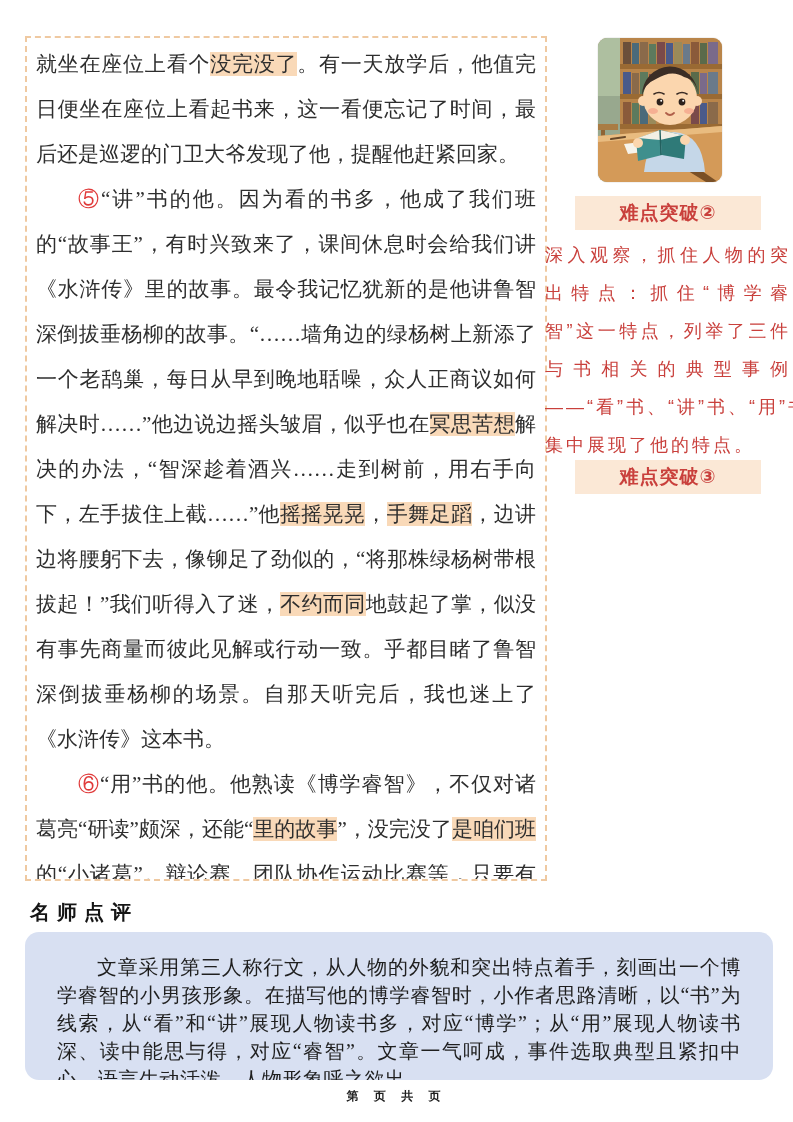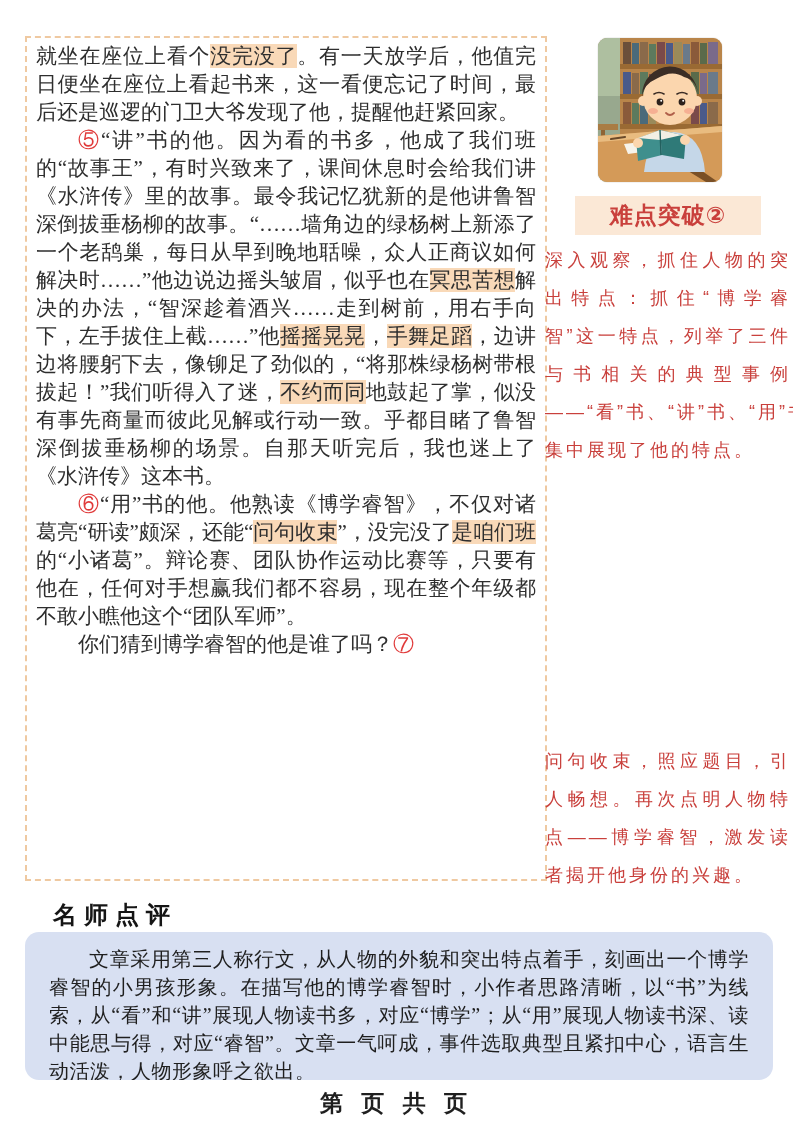--- a/index.html
+++ b/index.html
@@ -4,64 +4,64 @@
 <style>
   html,body{margin:0;padding:0;background:#ffffff;}
   .page{position:relative;width:793px;height:1122px;background:#ffffff;overflow:hidden;
         font-family:"Liberation Sans","DejaVu Sans",sans-serif;}
 
   
   .essay-box{position:absolute;left:25px;top:36px;width:522px;height:845px;
              border:2px dashed #efc9a1;box-sizing:border-box;
              padding:4px 9px 0 9px;overflow:hidden;background:#ffffff;}
   .essay-body{font-family:"Liberation Serif","DejaVu Serif",serif;
-              font-size:21px;line-height:28px;color:#2e2e2e;
+              font-size:21px;line-height:45px;color:#2e2e2e;
               text-align:justify;}
   .essay-p{margin:0;}
   .essay-p.indent{text-indent:2em;}
   .hl{background:#f9d9b8;}
   .pnum{color:#e03a3a;}
 
   
   .illustration{position:absolute;left:598px;top:38px;width:124px;height:144px;
                 border-radius:9px;overflow:hidden;box-shadow:0 0 0 1px rgba(0,0,0,0.05);}
   .side-sec{position:absolute;left:545px;width:246px;}
   .sec-2{top:196px;}
   .sec-3{top:460px;}
   .sec-4{top:742px;}
   .band{width:186px;margin:0 auto 6px auto;background:#fbe8d6;color:#c9403c;
-        font-weight:bold;font-size:23px;text-align:center;padding:4px 0;
+        font-weight:bold;font-size:19px;text-align:center;padding:4px 0;
         letter-spacing:1px;}
   .note{margin:0;color:#c9403c;font-size:18px;line-height:38px;
         letter-spacing:3px;text-align:justify;}
 
   
-  .review-title{position:absolute;left:30px;top:899px;font-size:24px;font-weight:bold;
-                color:#151515;letter-spacing:7px;margin-left:23px;}
+  .review-title{position:absolute;left:30px;top:899px;font-size:20px;font-weight:bold;
+                color:#151515;letter-spacing:7px;}
   .review-box{position:absolute;left:25px;top:932px;width:748px;height:148px;
               box-sizing:border-box;background:#d8e0f2;border-radius:14px;
               padding:5px 16px;overflow:hidden;}
-  .review-box p{margin:8px;font-size:20px;line-height:28px;color:#1f1f1f;
+  .review-box p{margin:16px;font-size:20px;line-height:28px;color:#1f1f1f;
                 text-indent:2em;text-align:justify;letter-spacing:0.5px;
                 font-family:"Liberation Serif","DejaVu Serif",serif;}
 
   
   .footer{position:absolute;left:0;top:1088px;width:100%;text-align:center;
-          font-size:23px;font-weight:bold;color:#1f1f1f;letter-spacing:6px;}
+          font-size:12px;font-weight:bold;color:#1f1f1f;letter-spacing:6px;}
 </style>
 </head>
 <body>
 
 <div class="page">
 
   <div class="essay-box">
     <div class="essay-body" id="essay-body">
         <p class="essay-p"><span>就坐在座位上看个</span><span class="hl">没完没了</span><span>。有一天放学后，他值完日便坐在座位上看起书来，这一看便忘记了时间，最后还是巡逻的门卫大爷发现了他，提醒他赶紧回家。</span></p>
         <p class="essay-p indent"><span class="pnum">⑤</span><span>“讲”书的他。因为看的书多，他成了我们班的“故事王”，有时兴致来了，课间休息时会给我们讲《水浒传》里的故事。最令我记忆犹新的是他讲鲁智深倒拔垂杨柳的故事。“……墙角边的绿杨树上新添了一个老鸹巢，每日从早到晚地聒噪，众人正商议如何解决时……”他边说边摇头皱眉，似乎也在</span><span class="hl">冥思苦想</span><span>解决的办法，“智深趁着酒兴……走到树前，用右手向下，左手拔住上截……”他</span><span class="hl">摇摇晃晃</span><span>，</span><span class="hl">手舞足蹈</span><span>，边讲边将腰躬下去，像铆足了劲似的，“将那株绿杨树带根拔起！”我们听得入了迷，</span><span class="hl">不约而同</span><span>地鼓起了掌，似没有事先商量而彼此见解或行动一致。乎都目睹了鲁智深倒拔垂杨柳的场景。自那天听完后，我也迷上了《水浒传》这本书。</span></p>
-        <p class="essay-p indent"><span class="pnum">⑥</span><span>“用”书的他。他熟读《博学睿智》，不仅对诸葛亮“研读”颇深，还能“</span><span class="hl">问句收束</span><span>”，没完没了</span><span class="hl">是咱们班</span><span>的“小诸葛”。辩论赛、团队协作运动比赛等，只要有他在，任何对手想赢我们都不容易，现在整个年级都不敢小瞧他这个“团队军师”。</span></p>
+        <p class="essay-p indent"><span class="pnum">⑥</span><span>“用”书的他。他熟读《博学睿智》，不仅对诸葛亮“研读”颇深，还能“</span><span class="hl">里的故事</span><span>”，没完没了</span><span class="hl">是咱们班</span><span>的“小诸葛”。辩论赛、团队协作运动比赛等，只要有他在，任何对手想赢我们都不容易，现在整个年级都不敢小瞧他这个“团队军师”。</span></p>
         <p class="essay-p indent"><span>你们猜到博学睿智的他是谁了吗？</span><span class="pnum">⑦</span></p>
       </div>
   </div>
 
   <div class="illustration">
     <svg width="124" height="144" viewBox="0 0 124 144">
       <rect width="124" height="144" fill="#caa06a"></rect>
       <rect width="26" height="144" fill="#98a88e"></rect>
       <rect width="26" height="58" fill="#aebfa0"></rect>
       <rect x="0" y="86" width="20" height="6" fill="#a97c44"></rect>
@@ -140,25 +140,23 @@
       <circle cx="87" cy="102" r="5" fill="#fbd6ae"></circle>
     </svg>
   </div>
 
   <section class="side-sec sec-2">
     <div class="band">难点突破②</div>
     <p class="note">深入观察，抓住人物的突出特点：抓住“博学睿智”这一特点，列举了三件与书相关的典型事例——“看”书、“讲”书、“用”书，集中展现了他的特点。</p>
   </section>
 
   <section class="side-sec sec-3">
+    <div class="band">难点突破③</div>
   </section>
 
-  <section class="side-sec sec-4">
-    <p class="note">问句收束，照应题目，引人畅想。再次点明人物特点——博学睿智，激发读者揭开他身份的兴趣。</p>
-  </section>
 
   <div class="review-title">名师点评</div>
   <div class="review-box">
     <p>文章采用第三人称行文，从人物的外貌和突出特点着手，刻画出一个博学睿智的小男孩形象。在描写他的博学睿智时，小作者思路清晰，以“书”为线索，从“看”和“讲”展现人物读书多，对应“博学”；从“用”展现人物读书深、读中能思与得，对应“睿智”。文章一气呵成，事件选取典型且紧扣中心，语言生动活泼，人物形象呼之欲出。</p>
   </div>
 
   <div class="footer">第 页 共  页</div>
 
 </div>
 

